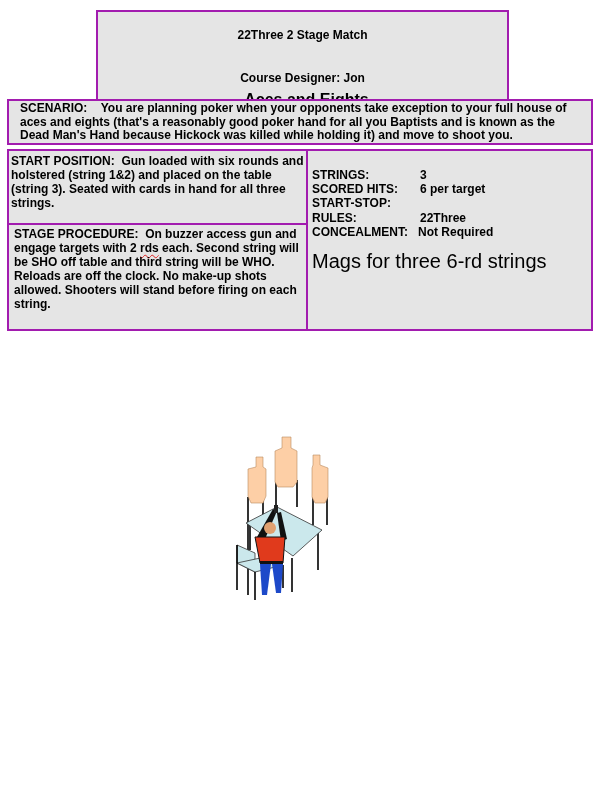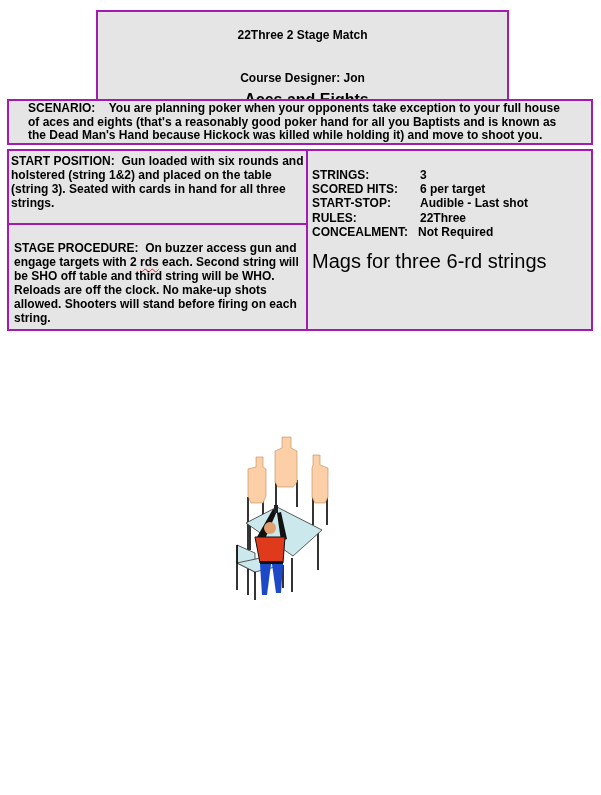--- a/index.html
+++ b/index.html
@@ -6,23 +6,23 @@
     body {
       width: 601px; height: 795px; position: relative; overflow: hidden;
       font-family: "Liberation Sans", sans-serif; color: #000;
     }
     .box { position: absolute; border: 2px solid #a21caf; box-sizing: border-box; background: #e5e5e5; }
     #title-box { left: 96px; top: 10px; width: 413px; height: 91px; text-align: center; }
     #title-box .t1 { position: absolute; left: 0; right: 0; top: 16px; font-size: 12px; font-weight: bold; }
     #title-box .t2 { position: absolute; left: 8px; right: 0; top: 35px; font-size: 16px; font-weight: bold; margin-top: 44px; }
     #title-box .t3 { position: absolute; left: 0; right: 0; top: 59px; font-size: 12px; font-weight: bold; }
 
-    #scenario-box { left: 7px; top: 99px; width: 586px; height: 46px; padding: 1px 19px; font-size: 12px; font-weight: bold; line-height: 13.6px; }
+    #scenario-box { left: 7px; top: 99px; width: 586px; height: 46px; padding: 1px 11px; font-size: 12px; font-weight: bold; line-height: 13.6px; }
     #start-box { left: 7px; top: 149px; width: 301px; height: 76px; padding: 3px 2px; font-size: 12px; font-weight: bold; line-height: 14px; }
-    #procedure-box { left: 7px; top: 223px; width: 301px; height: 108px; padding: 16px 5px; font-size: 12px; font-weight: bold; line-height: 14px; }
+    #procedure-box { left: 7px; top: 223px; width: 301px; height: 108px; padding: 2px 5px; font-size: 12px; font-weight: bold; line-height: 14px; }
     #info-box { left: 306px; top: 149px; width: 287px; height: 182px; padding: 17px 4px; font-size: 12px; font-weight: bold; }
 
     .info-row { display: flex; height: 14.2px; line-height: 14.2px; white-space: nowrap; }
     .info-row .lbl { width: 108px; flex: none; }
     .info-row.wide .lbl { width: 106px; }
     .info-row .val { flex: 1; }
     .mags { margin-top: 11px; font-size: 20px; font-weight: normal; white-space: nowrap; }
     .squiggle { text-decoration: underline wavy #d22; text-decoration-thickness: 1px; text-underline-offset: 2px; }
 
     #diagram { position: absolute; left: 225px; top: 425px; width: 120px; height: 180px; }
@@ -52,21 +52,20 @@
   <div class="info-row">
     <span class="lbl">STRINGS:</span>
     <span class="val">3</span>
   </div>
   <div class="info-row">
     <span class="lbl">SCORED HITS:</span>
     <span class="val">6 per target</span>
   </div>
   <div class="info-row">
     <span class="lbl">START-STOP:</span>
-    <span class="val">Audible - Last shot</span>
   </div>
   <div class="info-row">
     <span class="lbl">RULES:</span>
     <span class="val">22Three</span>
   </div>
   <div class="info-row wide">
     <span class="lbl">CONCEALMENT:</span>
     <span class="val">Not Required</span>
   </div>
   <div class="mags">Mags for three 6-rd strings</div>

